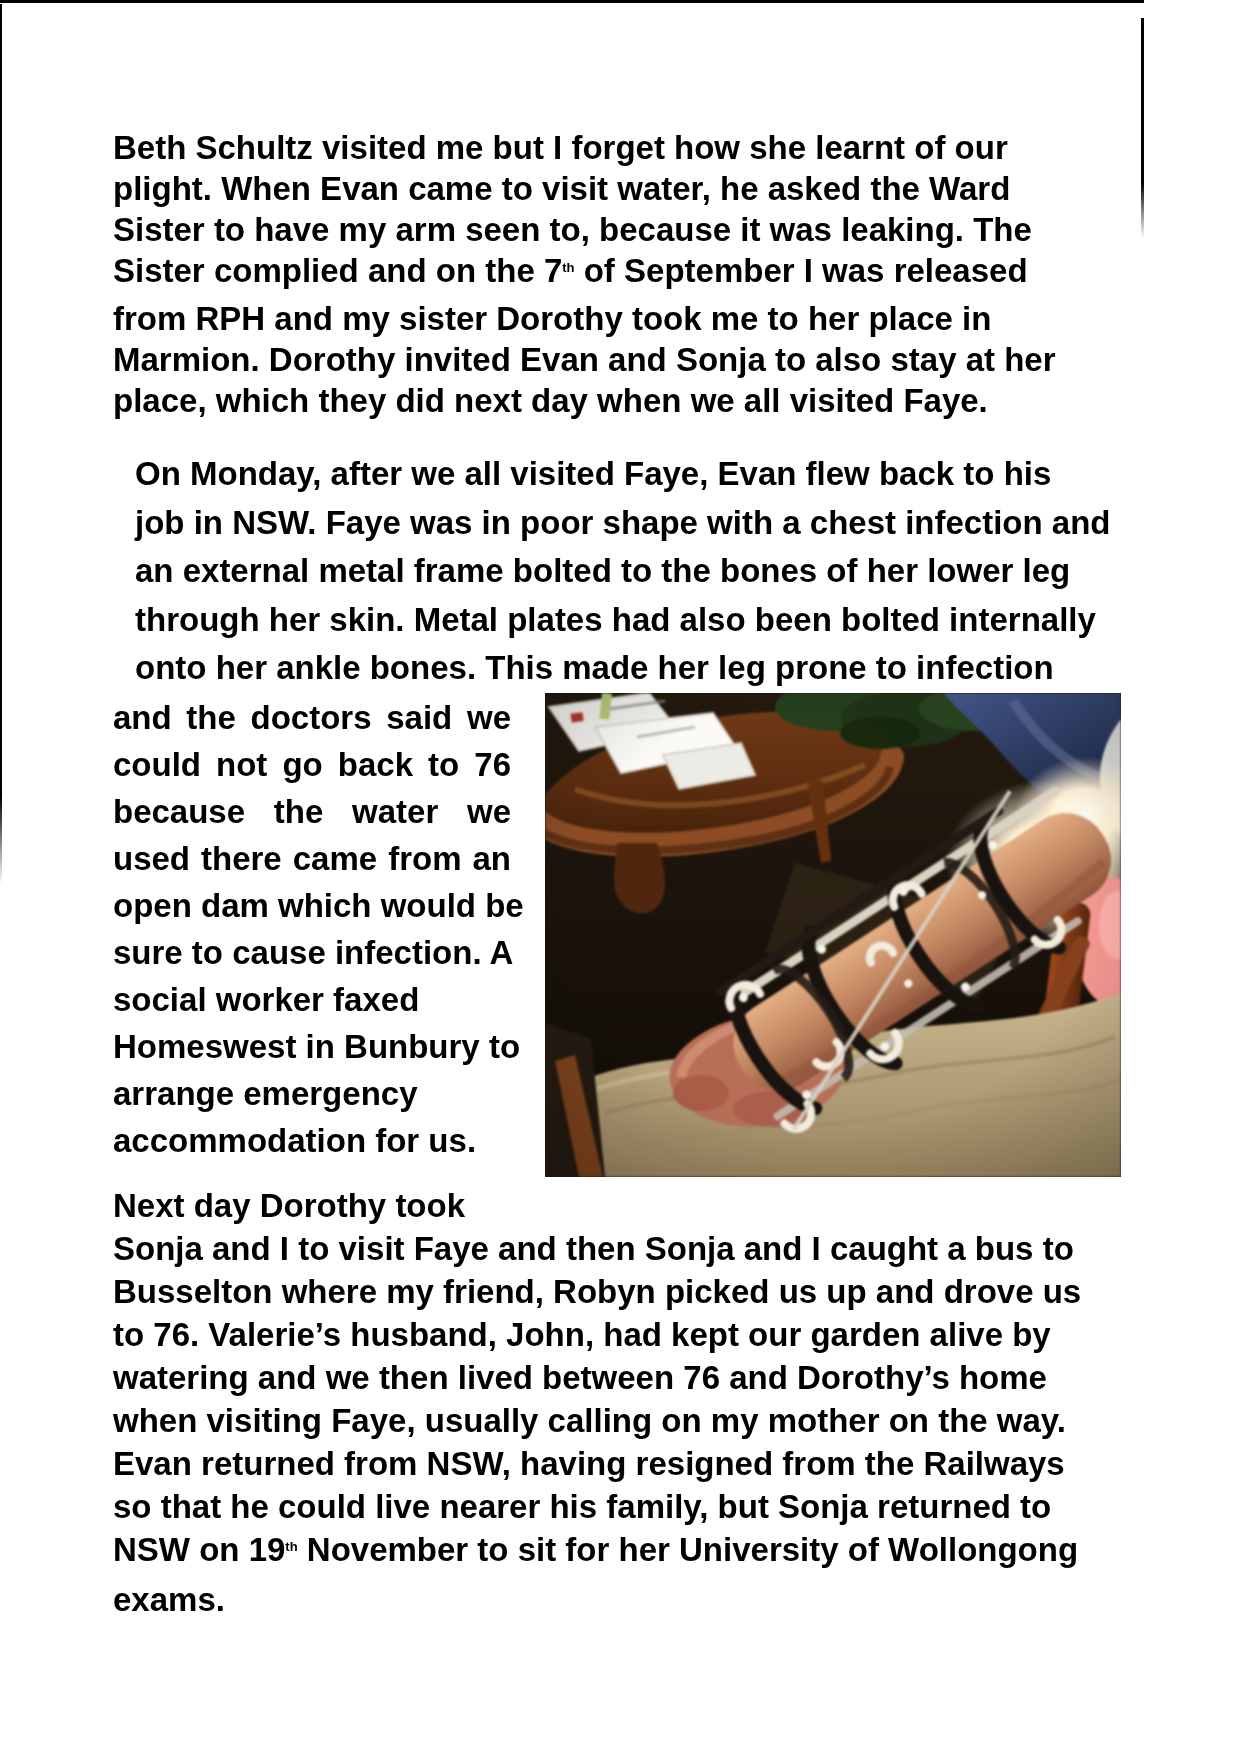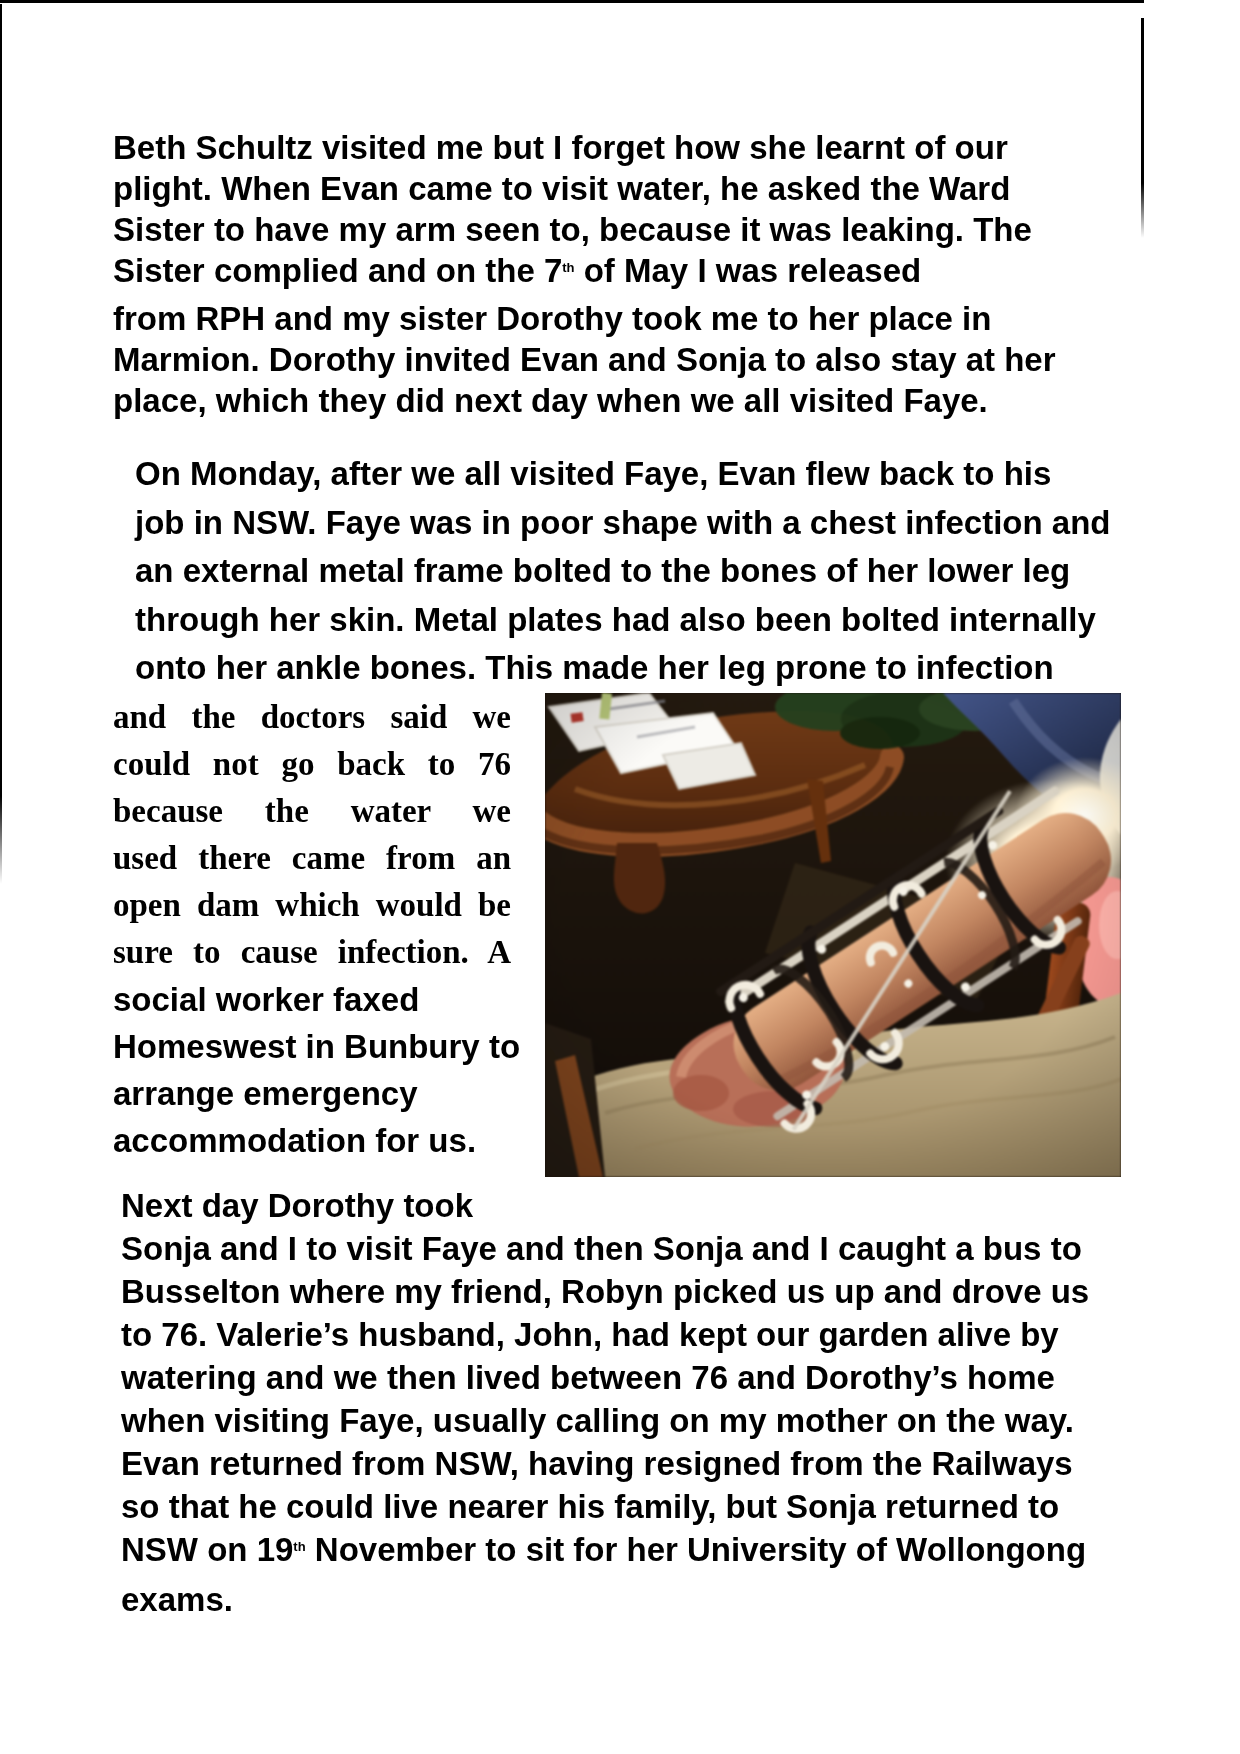--- a/index.html
+++ b/index.html
@@ -18,23 +18,23 @@
     background:linear-gradient(#000 90%,rgba(0,0,0,0));}
   .edge-right{position:absolute;right:0;top:18px;width:3px;height:220px;
     background:linear-gradient(#000 75%,rgba(0,0,0,0));}
 
   
   .textblock{position:absolute;left:113px;font-size:33px;letter-spacing:0;}
   .line{white-space:nowrap;}
   #para1 .line{line-height:41px;}
   #para2-full .line{line-height:48.5px;margin-left:22px;}
   #para2-col .line{line-height:47px;}
-  #para3 .line{line-height:43px;margin-left:8px;}
-  
-  #para2-col .line.just{width:398px;text-align:justify;text-align-last:justify;font-family:Liberation Serif, serif;}
+  #para3 .line{line-height:43px;}
+  
+  #para2-col .line.just{width:398px;text-align:justify;text-align-last:justify;}
   .sup{font-size:13px;position:relative;top:-10px;}
 
   
   .photo{
     position:absolute;left:545px;top:693px;width:576px;height:484px;
     overflow:hidden;background:#17100a;
   }
   .photo svg{display:block;filter:blur(1.1px) saturate(1.05);}
 </style>
 </head>
@@ -43,21 +43,21 @@
 <div class="page">
 
   <div class="edge-top"></div>
   <div class="edge-left"></div>
   <div class="edge-right"></div>
 
   <div id="para1" class="textblock" style="top:127px;">
       <div class="line"><span>Beth Schultz visited me but I forget how she learnt of our</span></div>
       <div class="line"><span>plight. When Evan came to visit water, he asked the Ward</span></div>
       <div class="line"><span>Sister to have my arm seen to, because it was leaking. The</span></div>
-      <div class="line"><span>Sister complied and on the 7</span><span class="sup">th</span><span> of May I was released</span></div>
+      <div class="line"><span>Sister complied and on the 7</span><span class="sup">th</span><span> of September I was released</span></div>
       <div class="line"><span>from RPH and my sister Dorothy took me to her place in</span></div>
       <div class="line"><span>Marmion. Dorothy invited Evan and Sonja to also stay at her</span></div>
       <div class="line"><span>place, which they did next day when we all visited Faye.</span></div>
     </div>
 
   <div id="para2-full" class="textblock" style="top:450px;">
       <div class="line"><span>On Monday, after we all visited Faye, Evan flew back to his</span></div>
       <div class="line"><span>job in NSW. Faye was in poor shape with a chest infection and</span></div>
       <div class="line"><span>an external metal frame bolted to the bones of her lower leg</span></div>
       <div class="line"><span>through her skin. Metal plates had also been bolted internally</span></div>

